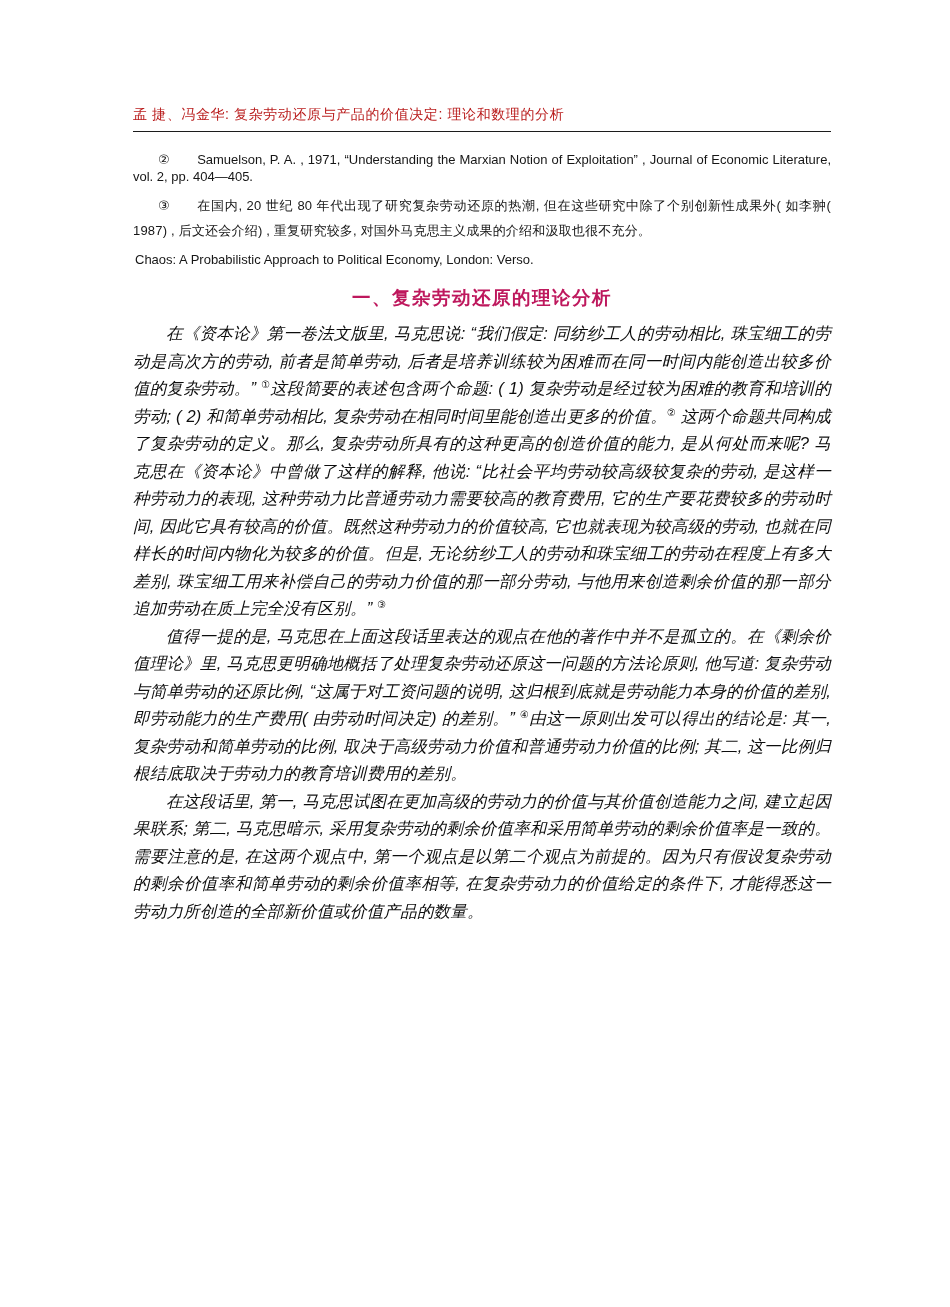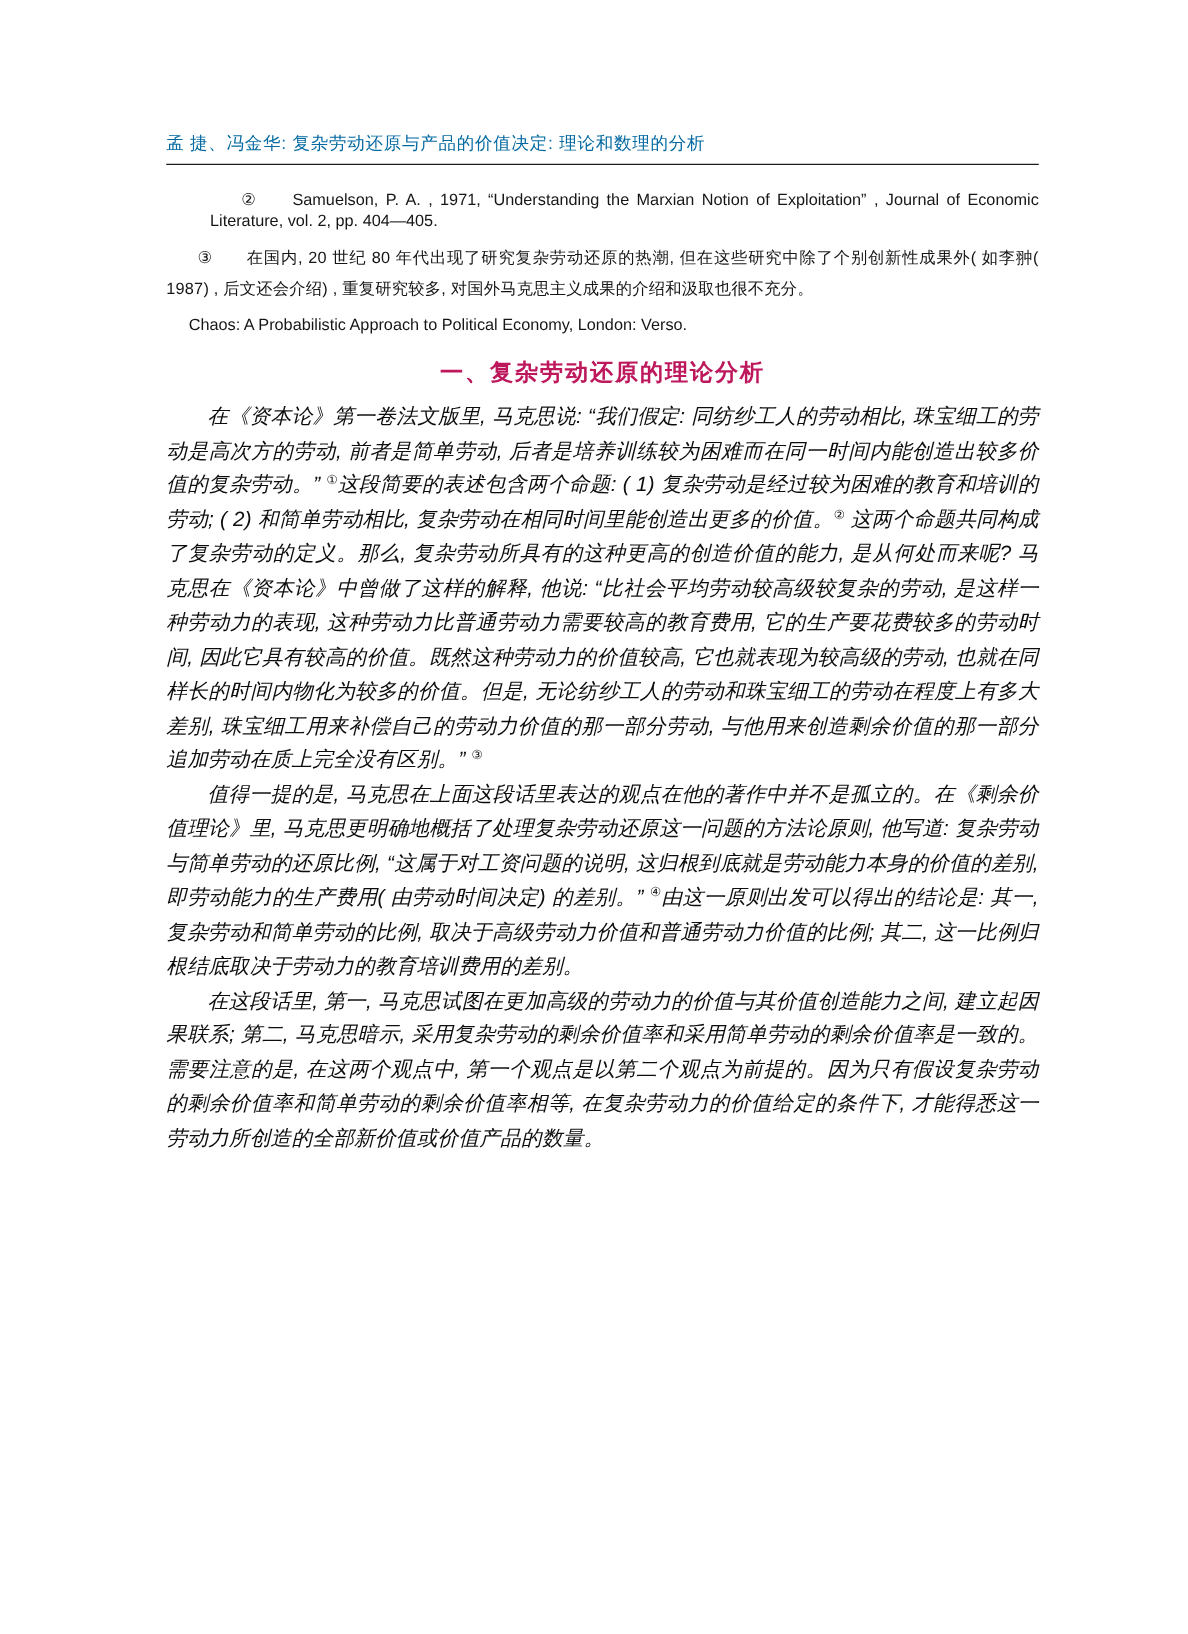--- a/index.html
+++ b/index.html
@@ -20,45 +20,45 @@
     position: absolute;
     left: 133px;
     top: 0;
     width: 698px;
   }
   .running-title {
     padding-top: 104px;
     font-size: 14px;
     line-height: 20px;
     letter-spacing: 0.6px;
-    color: #0369a1;
+    color: #b91c1c;
     white-space: nowrap;
   }
   .header-rule {
     height: 0;
     border: 0;
     border-top: 1.5px solid #1c1c1c;
     margin: 7px 0 0 0;
   }
   .footnotes {
     margin-top: 19px;
     font-size: 13px;
     color: #161616;
   }
   .footnote {
     margin: 0;
     text-align: justify;
     text-indent: 25px;
   }
   .footnote + .footnote { margin-top: 8px; }
-  .fn-en { line-height: 17px; margin-left: 35px; }
+  .fn-en { line-height: 17px; }
   .fn-zh { line-height: 25px; letter-spacing: 0.2px; }
   .fn-marker { margin-right: 27px; }
   .fn-continuation {
-    margin: 8px 0 0 16px;
+    margin: 8px 0 0 0;
     line-height: 17px;
     text-indent: 2px;
     text-align: left;
   }
   .doc-body {
     margin-top: 4px;
     font-size: 16.5px;
     line-height: 27.5px;
     color: #0d0d0d;
     text-align: justify;

